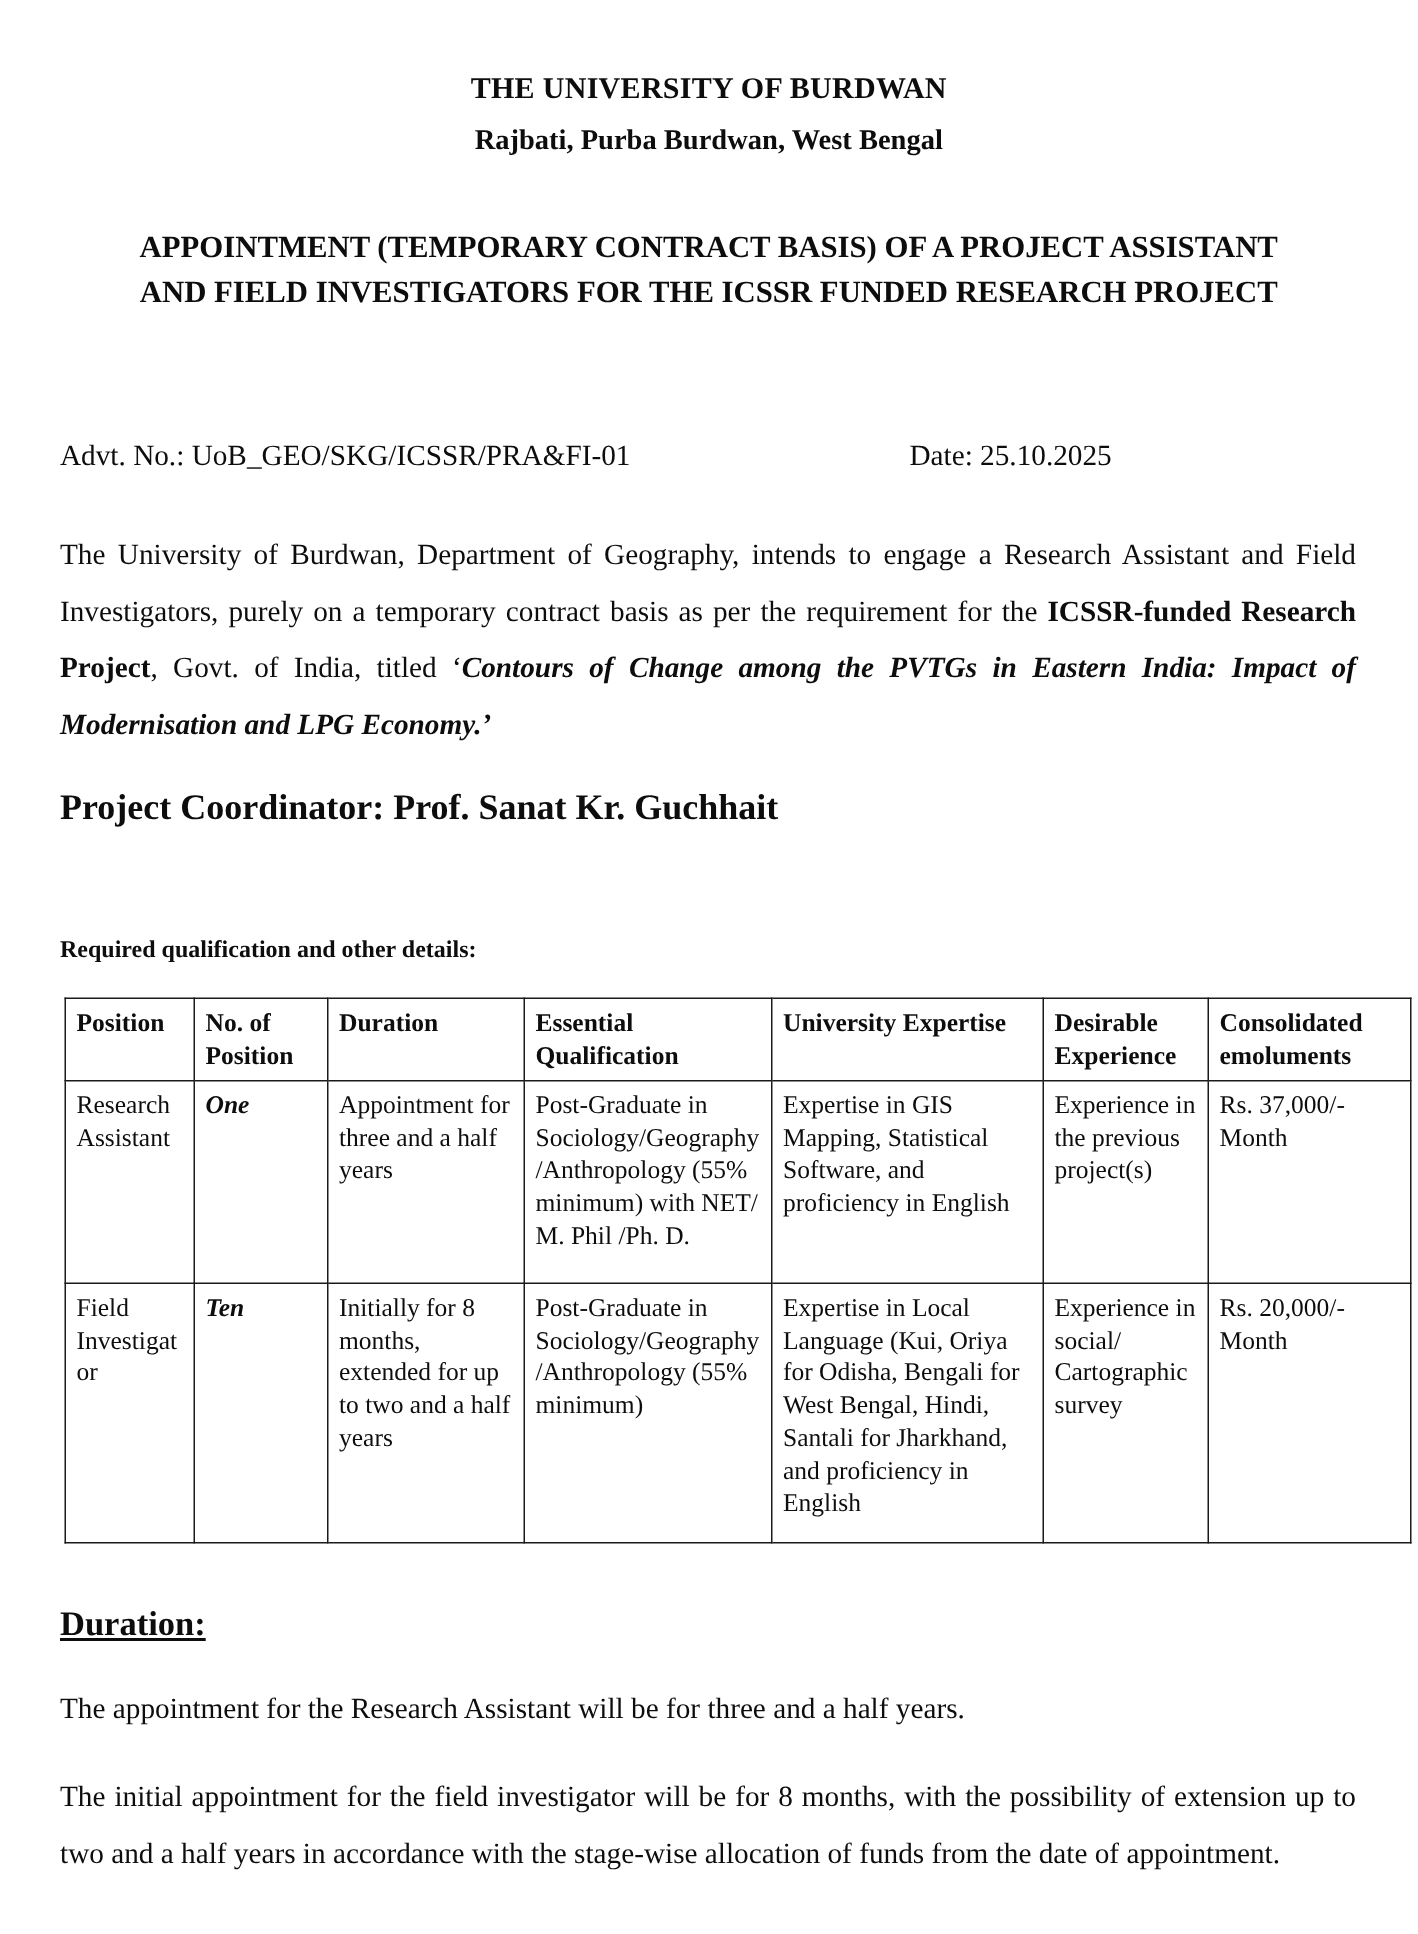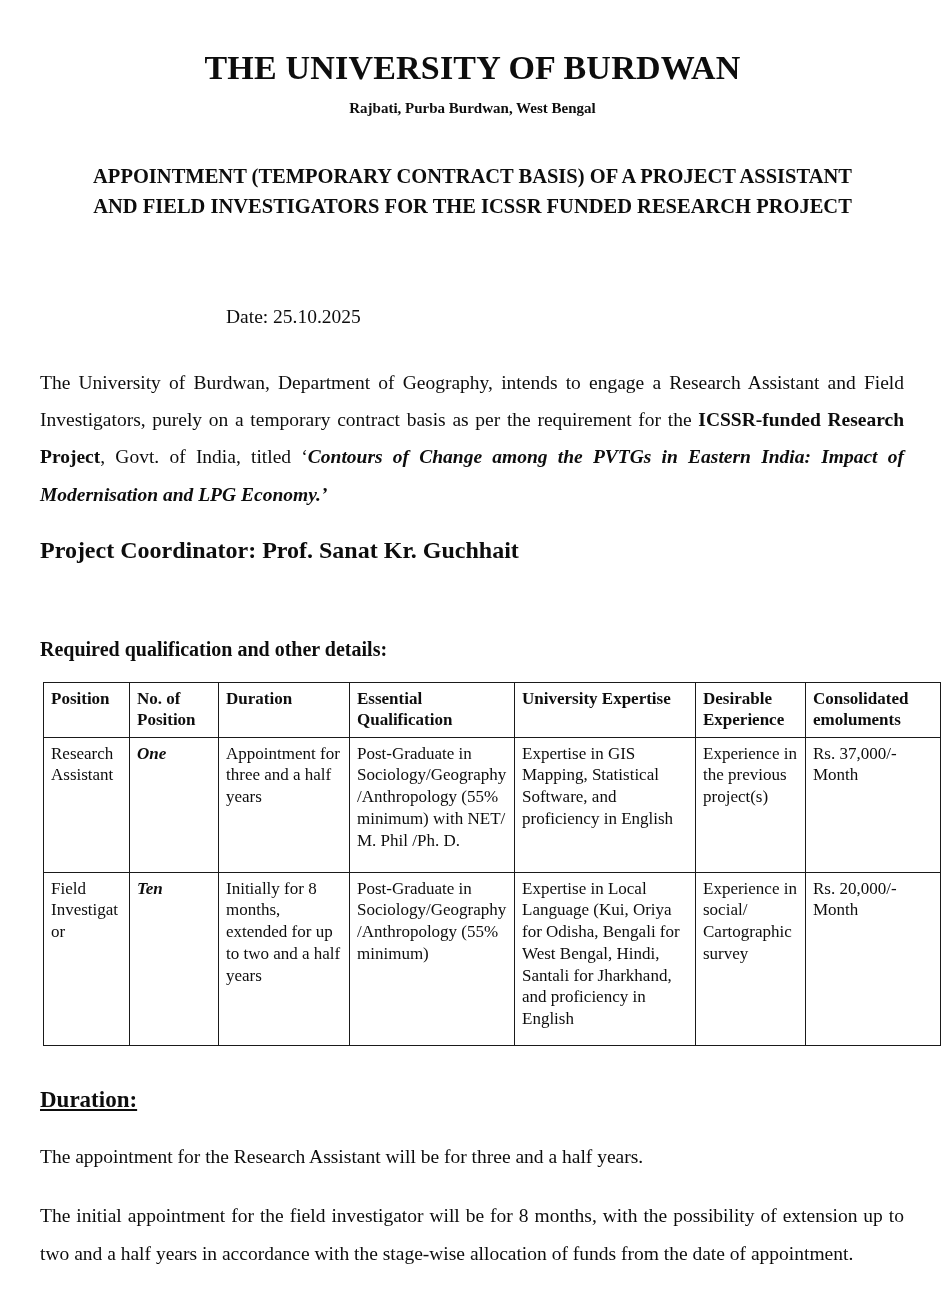--- a/index.html
+++ b/index.html
@@ -20,30 +20,30 @@
     height: 1289px;
     box-sizing: border-box;
     padding: 0 25px;
     overflow: hidden;
   }
 
   
   .org-title {
     text-align: center;
     font-weight: bold;
-    font-size: 34px;
+    font-size: 20px;
     letter-spacing: 0.2px;
     margin: 0;
     padding-top: 48px;
     line-height: 1.15;
   }
   .org-address {
     text-align: center;
     font-weight: bold;
-    font-size: 15px;
+    font-size: 19px;
     margin: 0;
     padding-top: 12px;
     line-height: 1.2;
   }
 
   .advert-heading {
     text-align: center;
     font-weight: bold;
     font-size: 20.5px;
     line-height: 1.45;
@@ -90,21 +90,21 @@
 
   .coordinator {
     font-size: 24px;
     font-weight: bold;
     margin: 0;
     padding-top: 18px;
     line-height: 1.6;
   }
 
   .section-heading {
-    font-size: 20px;
+    font-size: 16px;
     font-weight: bold;
     margin: 0;
     padding-top: 65px;
     line-height: 1.4;
   }
 
   
   .qual-table {
     border-collapse: collapse;
     table-layout: fixed;
@@ -160,20 +160,21 @@
 
   <h1 class="org-title">THE UNIVERSITY OF BURDWAN</h1>
   <h2 class="org-address">Rajbati, Purba Burdwan, West Bengal</h2>
 
   <div class="advert-heading">
     <span class="line">APPOINTMENT (TEMPORARY CONTRACT BASIS) OF A PROJECT ASSISTANT</span>
     <span class="line">AND FIELD INVESTIGATORS FOR THE ICSSR FUNDED RESEARCH PROJECT</span>
   </div>
 
   <div class="meta-row">
+    <span class="meta-advt">Advt. No.: UoB_GEO/SKG/ICSSR/PRA&amp;FI-01</span>
     <span class="meta-date">Date: 25.10.2025</span>
   </div>
 
   <div class="body-block">
 
     <p class="para intro"><span>The University of Burdwan, Department of Geography, intends to engage a Research Assistant and Field Investigators, purely on a temporary contract basis as per the requirement for the </span><span class="b">ICSSR-funded Research Project</span><span>, Govt. of India, titled ‘</span><span class="bi">Contours of Change among the PVTGs in Eastern India: Impact of Modernisation and LPG Economy.’</span></p>
 
     <p class="coordinator">Project Coordinator: Prof. Sanat Kr. Guchhait</p>
 
     <p class="section-heading">Required qualification and other details:</p>

